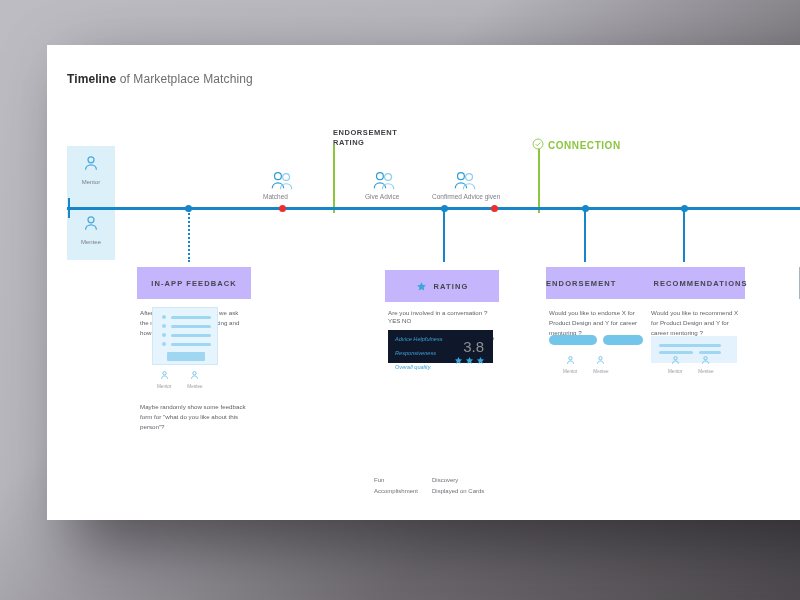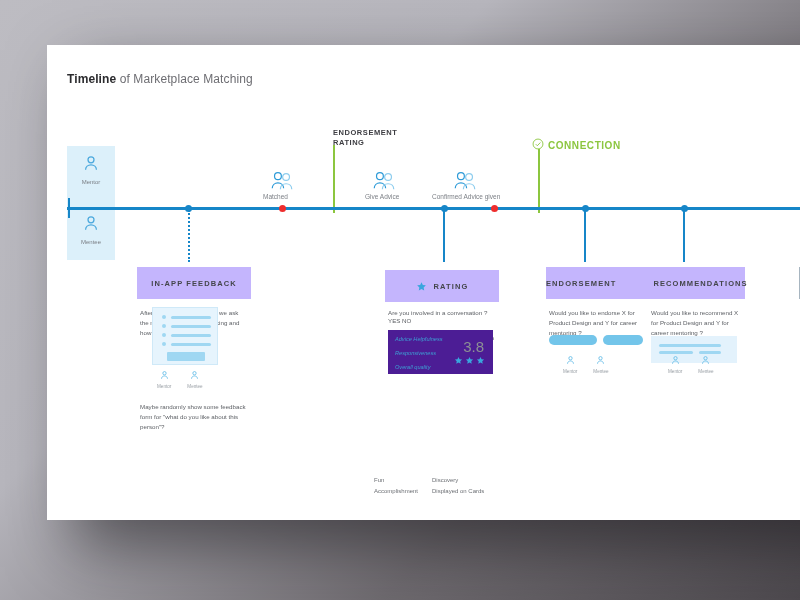--- a/index.html
+++ b/index.html
@@ -52,21 +52,21 @@
   .tiny-person .lbl { font-size: 4.6px; color: #9aa0a6; margin-top: -1px; }
 
   
   #mock-form { position: absolute; left: 105px; top: 262px; width: 66px; height: 58px; background: #e6f4fd; border: 1px solid #cfe9f8; }
   .mf-row { position: absolute; left: 9px; display: flex; align-items: center; gap: 5px; }
   .mf-dot { width: 4px; height: 4px; border-radius: 50%; background: #9fd7f2; }
   .mf-line { width: 40px; height: 3px; border-radius: 2px; background: #9fd7f2; }
   #mf-btn { position: absolute; left: 14px; top: 44px; width: 38px; height: 9px; border-radius: 1px; background: #9fd7f2; }
 
   
-  #rate-box { position: absolute; left: 341px; top: 285px; width: 105px; height: 44px; background: #4c1d95; }
+  #rate-box { position: absolute; left: 341px; top: 285px; width: 105px; height: 33px; background: #0f172a; }
   .rate-crit { position: absolute; left: 7px; font-size: 5.6px; font-style: italic; color: #3d9fd4; }
   #rate-score { position: absolute; right: 9px; top: 8px; font-size: 15px; color: #8c9094; font-weight: 300; }
   #rate-stars { position: absolute; right: 8px; top: 26px; display: flex; gap: 2px; }
 
   
   .pill { position: absolute; height: 10px; border-radius: 6px; background: #73c5ea; }
   
   #rec-box { position: absolute; left: 652px; top: 291px; width: 86px; height: 27px; background: #e3f2fc; }
   .rec-line { position: absolute; height: 3px; border-radius: 2px; background: #9fd7f2; }
 

